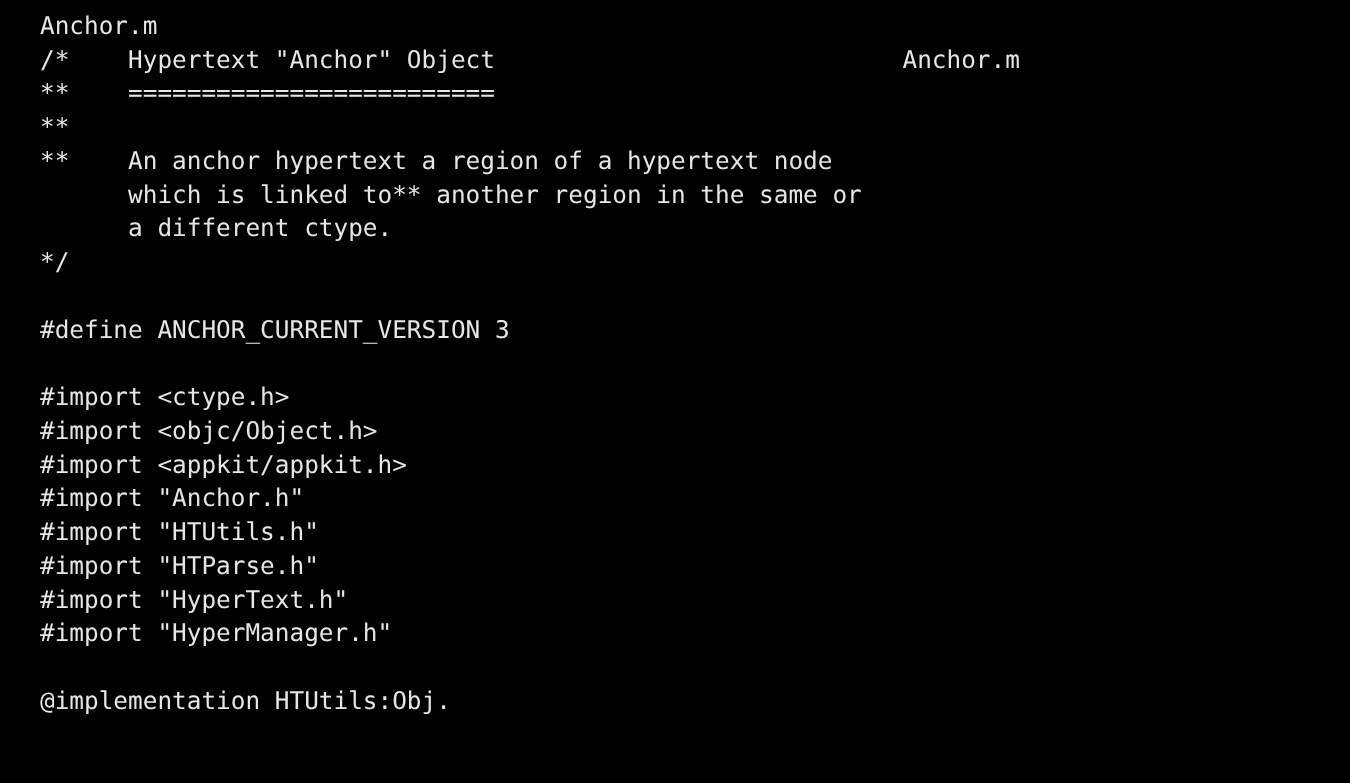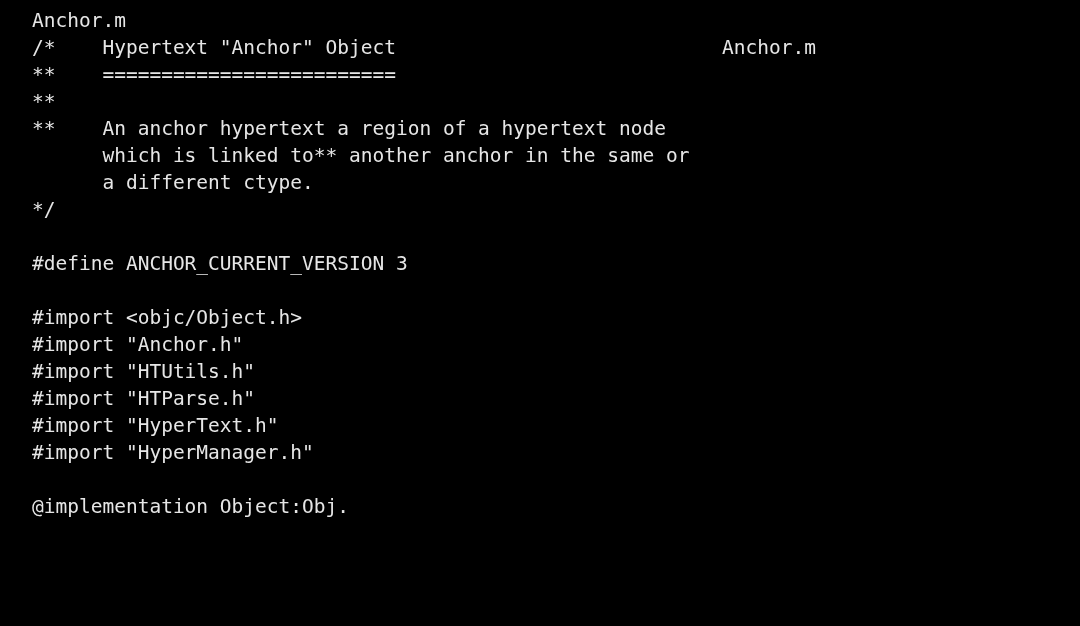--- a/index.html
+++ b/index.html
@@ -65,28 +65,30 @@
 </head>
 <body>
 
 <div id="code-viewer">
   <div class="code-listing">
       <div class="code-line"><span class="line-text">Anchor.m</span></div>
       <div class="code-line"><span class="line-text">/*    Hypertext "Anchor" Object</span><span class="gutter-right">Anchor.m</span></div>
       <div class="code-line"><span class="line-text">**    =========================</span></div>
       <div class="code-line"><span class="line-text">**</span></div>
       <div class="code-line"><span class="line-text">**    An anchor hypertext a region of a hypertext node</span></div>
-      <div class="code-line"><span class="line-text">      which is linked to** another anchor in the same or</span></div>
+      <div class="code-line"><span class="line-text">      which is linked to** another region in the same or</span></div>
       <div class="code-line"><span class="line-text">      a different ctype.</span></div>
       <div class="code-line"><span class="line-text">*/</span></div>
       <div class="code-line blank-line"><span class="line-text"></span></div>
       <div class="code-line"><span class="line-text">#define ANCHOR_CURRENT_VERSION 3</span></div>
       <div class="code-line blank-line"><span class="line-text"></span></div>
+      <div class="code-line"><span class="line-text">#import &lt;ctype.h&gt;</span></div>
       <div class="code-line"><span class="line-text">#import &lt;objc/Object.h&gt;</span></div>
+      <div class="code-line"><span class="line-text">#import &lt;appkit/appkit.h&gt;</span></div>
       <div class="code-line"><span class="line-text">#import "Anchor.h"</span></div>
       <div class="code-line"><span class="line-text">#import "HTUtils.h"</span></div>
       <div class="code-line"><span class="line-text">#import "HTParse.h"</span></div>
       <div class="code-line"><span class="line-text">#import "HyperText.h"</span></div>
       <div class="code-line"><span class="line-text">#import "HyperManager.h"</span></div>
       <div class="code-line blank-line"><span class="line-text"></span></div>
-      <div class="code-line"><span class="line-text">@implementation Object:Obj.</span></div>
+      <div class="code-line"><span class="line-text">@implementation HTUtils:Obj.</span></div>
     </div>
 </div>
 
 </body></html>

